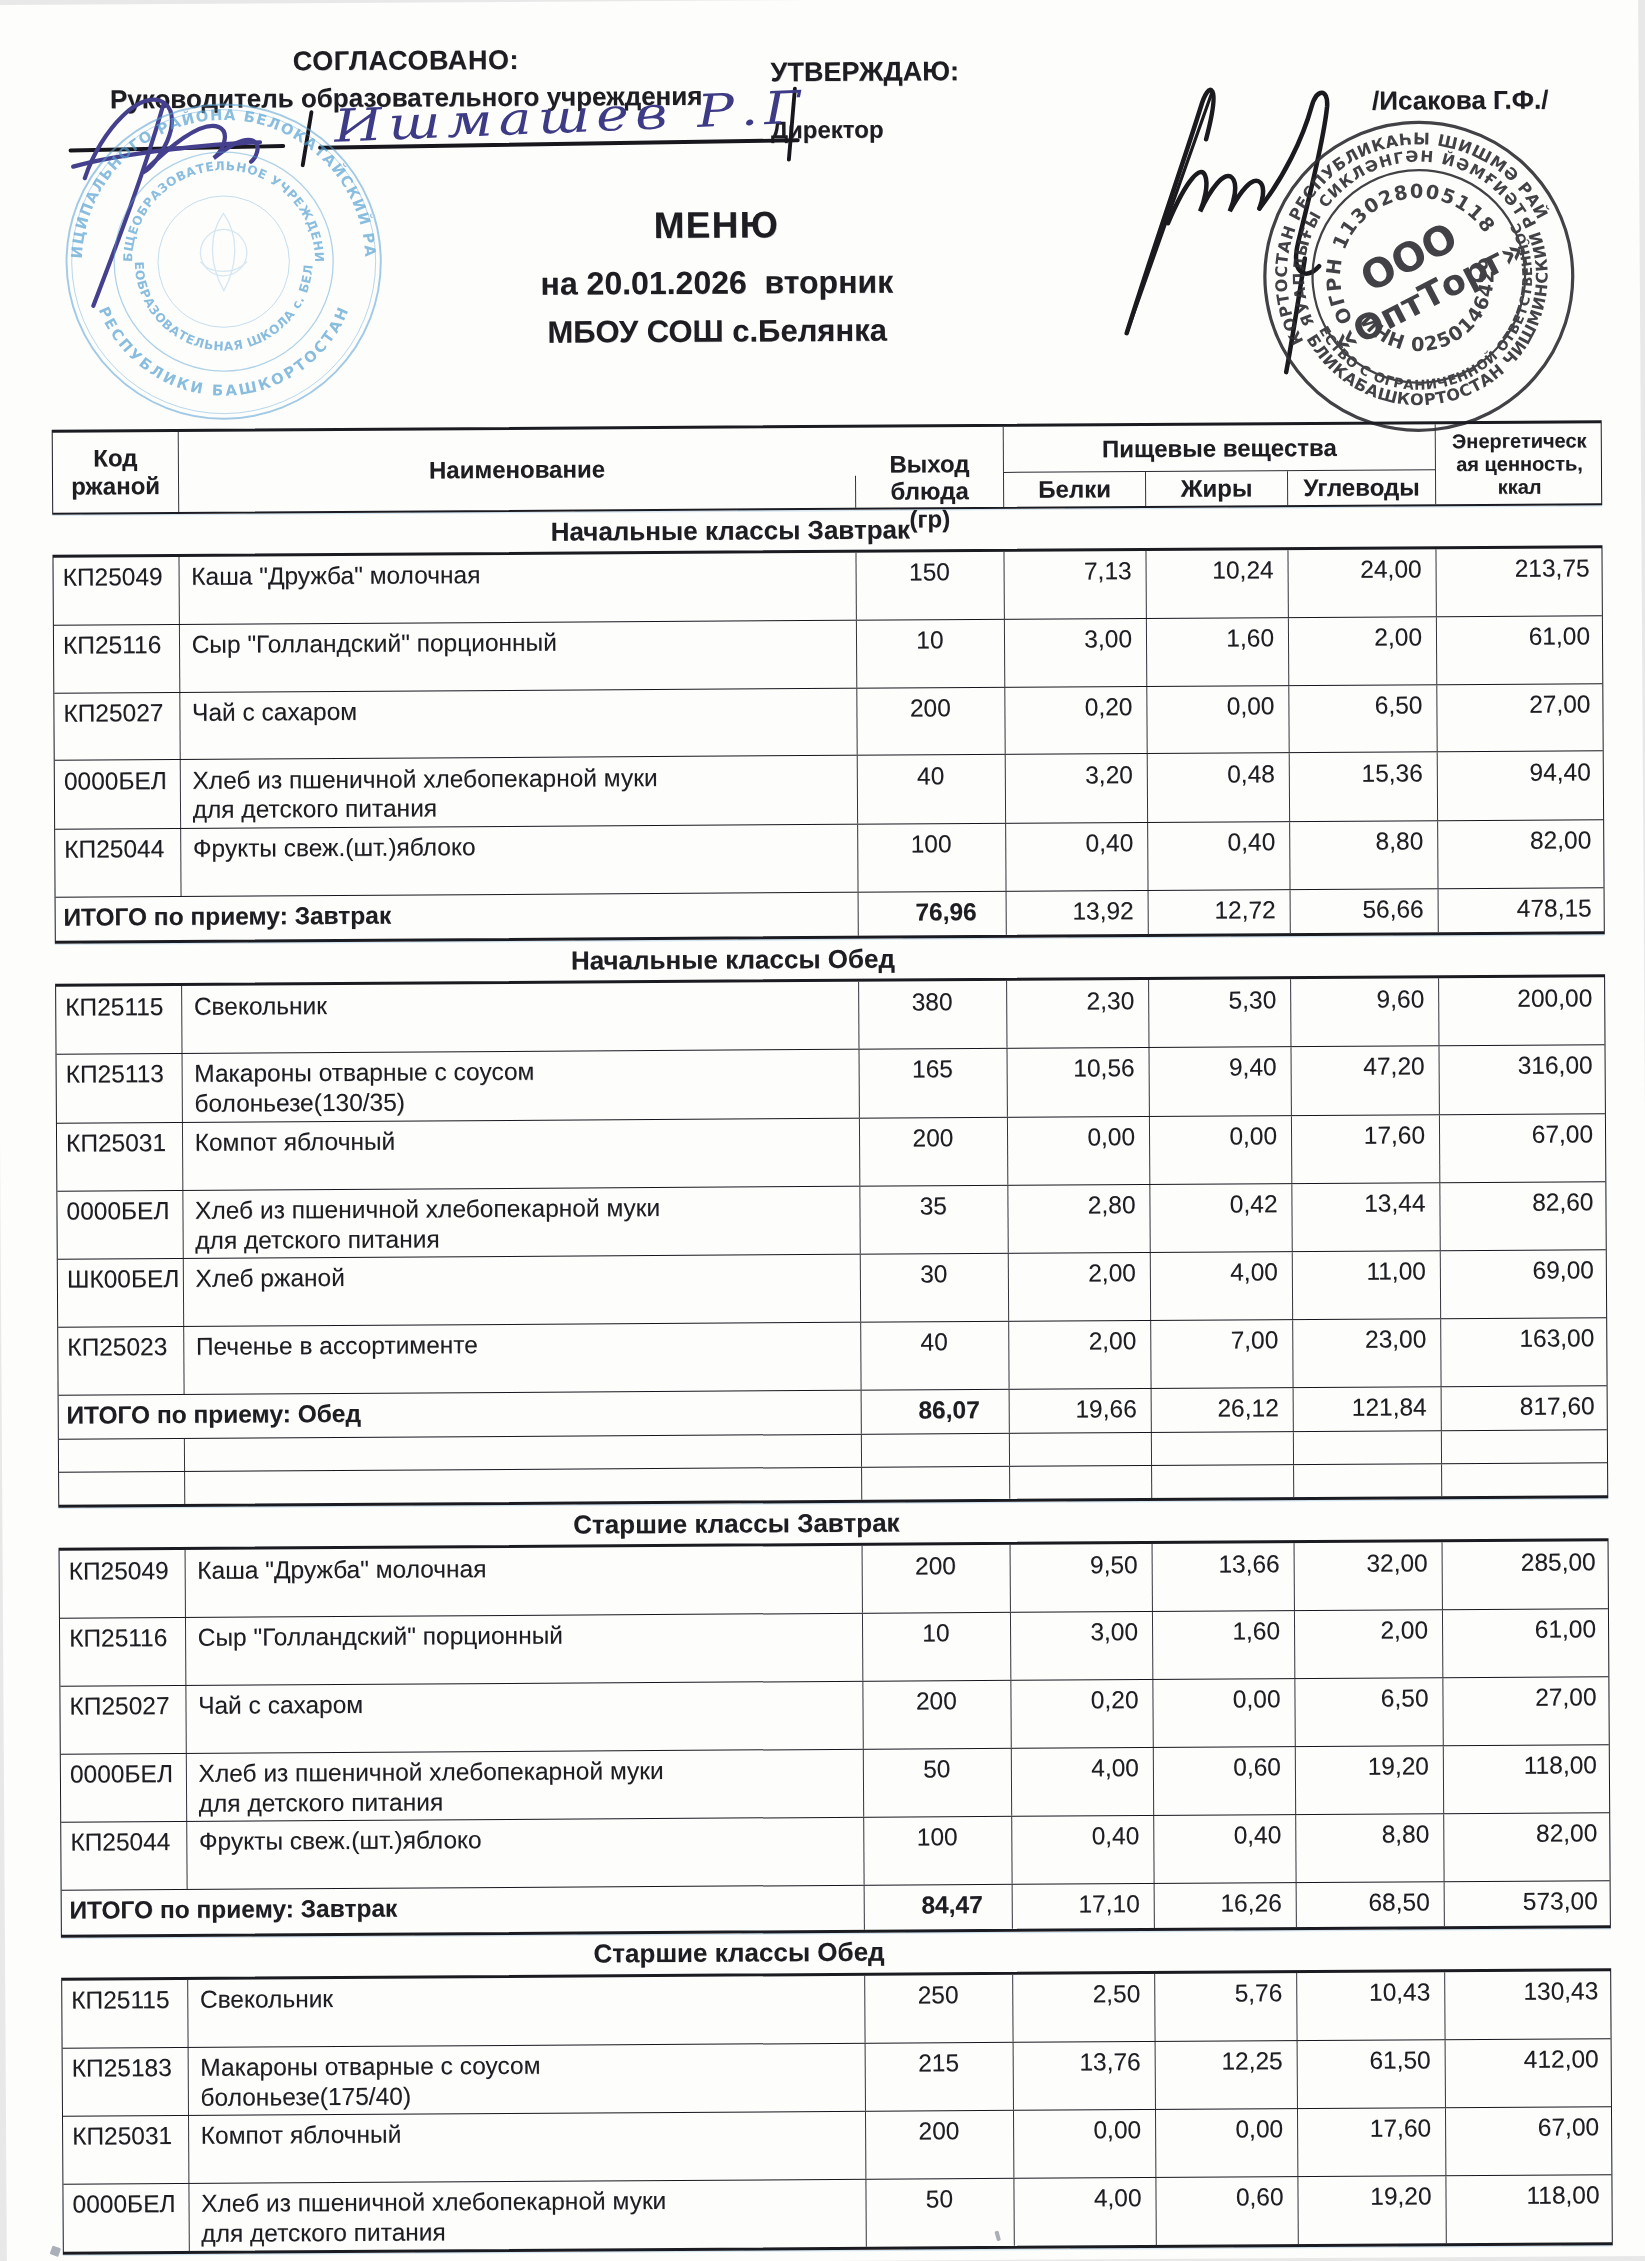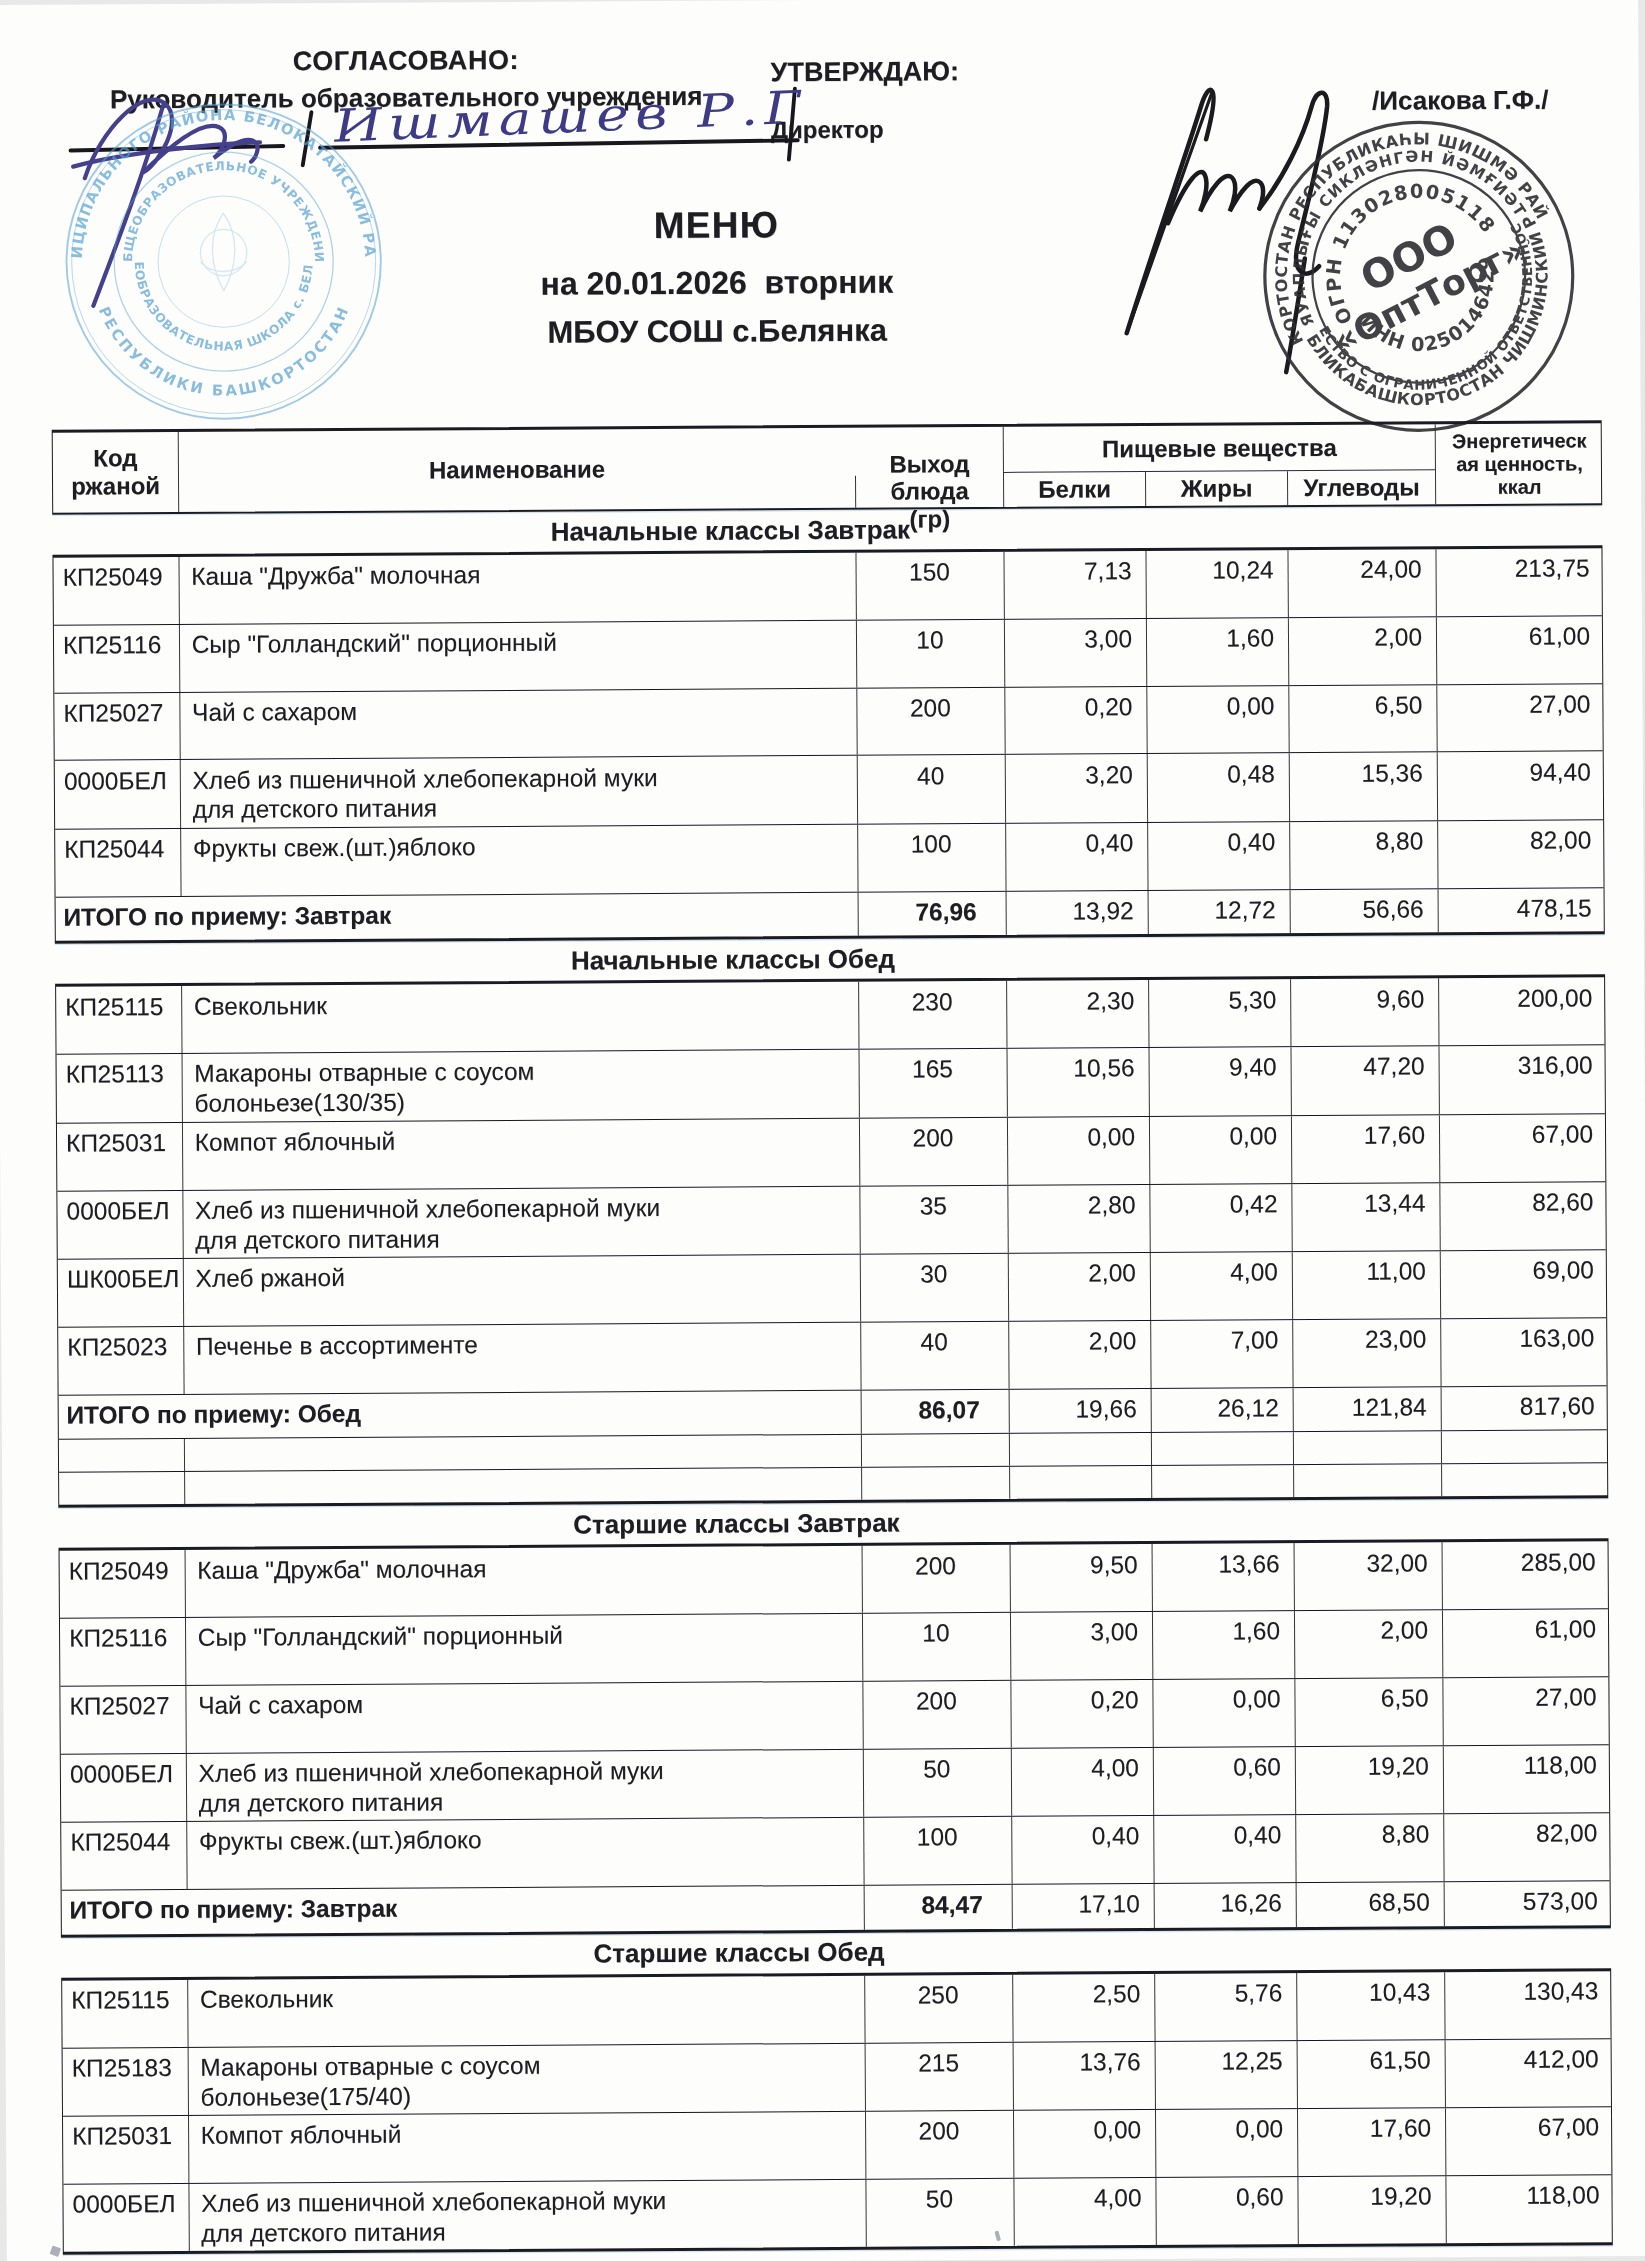--- a/index.html
+++ b/index.html
@@ -222,21 +222,21 @@
         <div class="c num bl">56,66</div>
         <div class="c num bl">478,15</div>
       </div>
     </div>
 
     <div class="section-title">Начальные классы Обед</div>
     <div class="block">
       <div class="row">
         <div class="c">КП25115</div>
         <div class="c c1 bl">Свекольник</div>
-        <div class="c ctr bl">230</div>
+        <div class="c ctr bl">380</div>
         <div class="c num bl">2,30</div>
         <div class="c num bl">5,30</div>
         <div class="c num bl">9,60</div>
         <div class="c num bl">200,00</div>
       </div>
       <div class="row">
         <div class="c">КП25113</div>
         <div class="c c1 bl">Макароны отварные с соусом болоньезе(130/35)</div>
         <div class="c ctr bl">165</div>
         <div class="c num bl">10,56</div>

